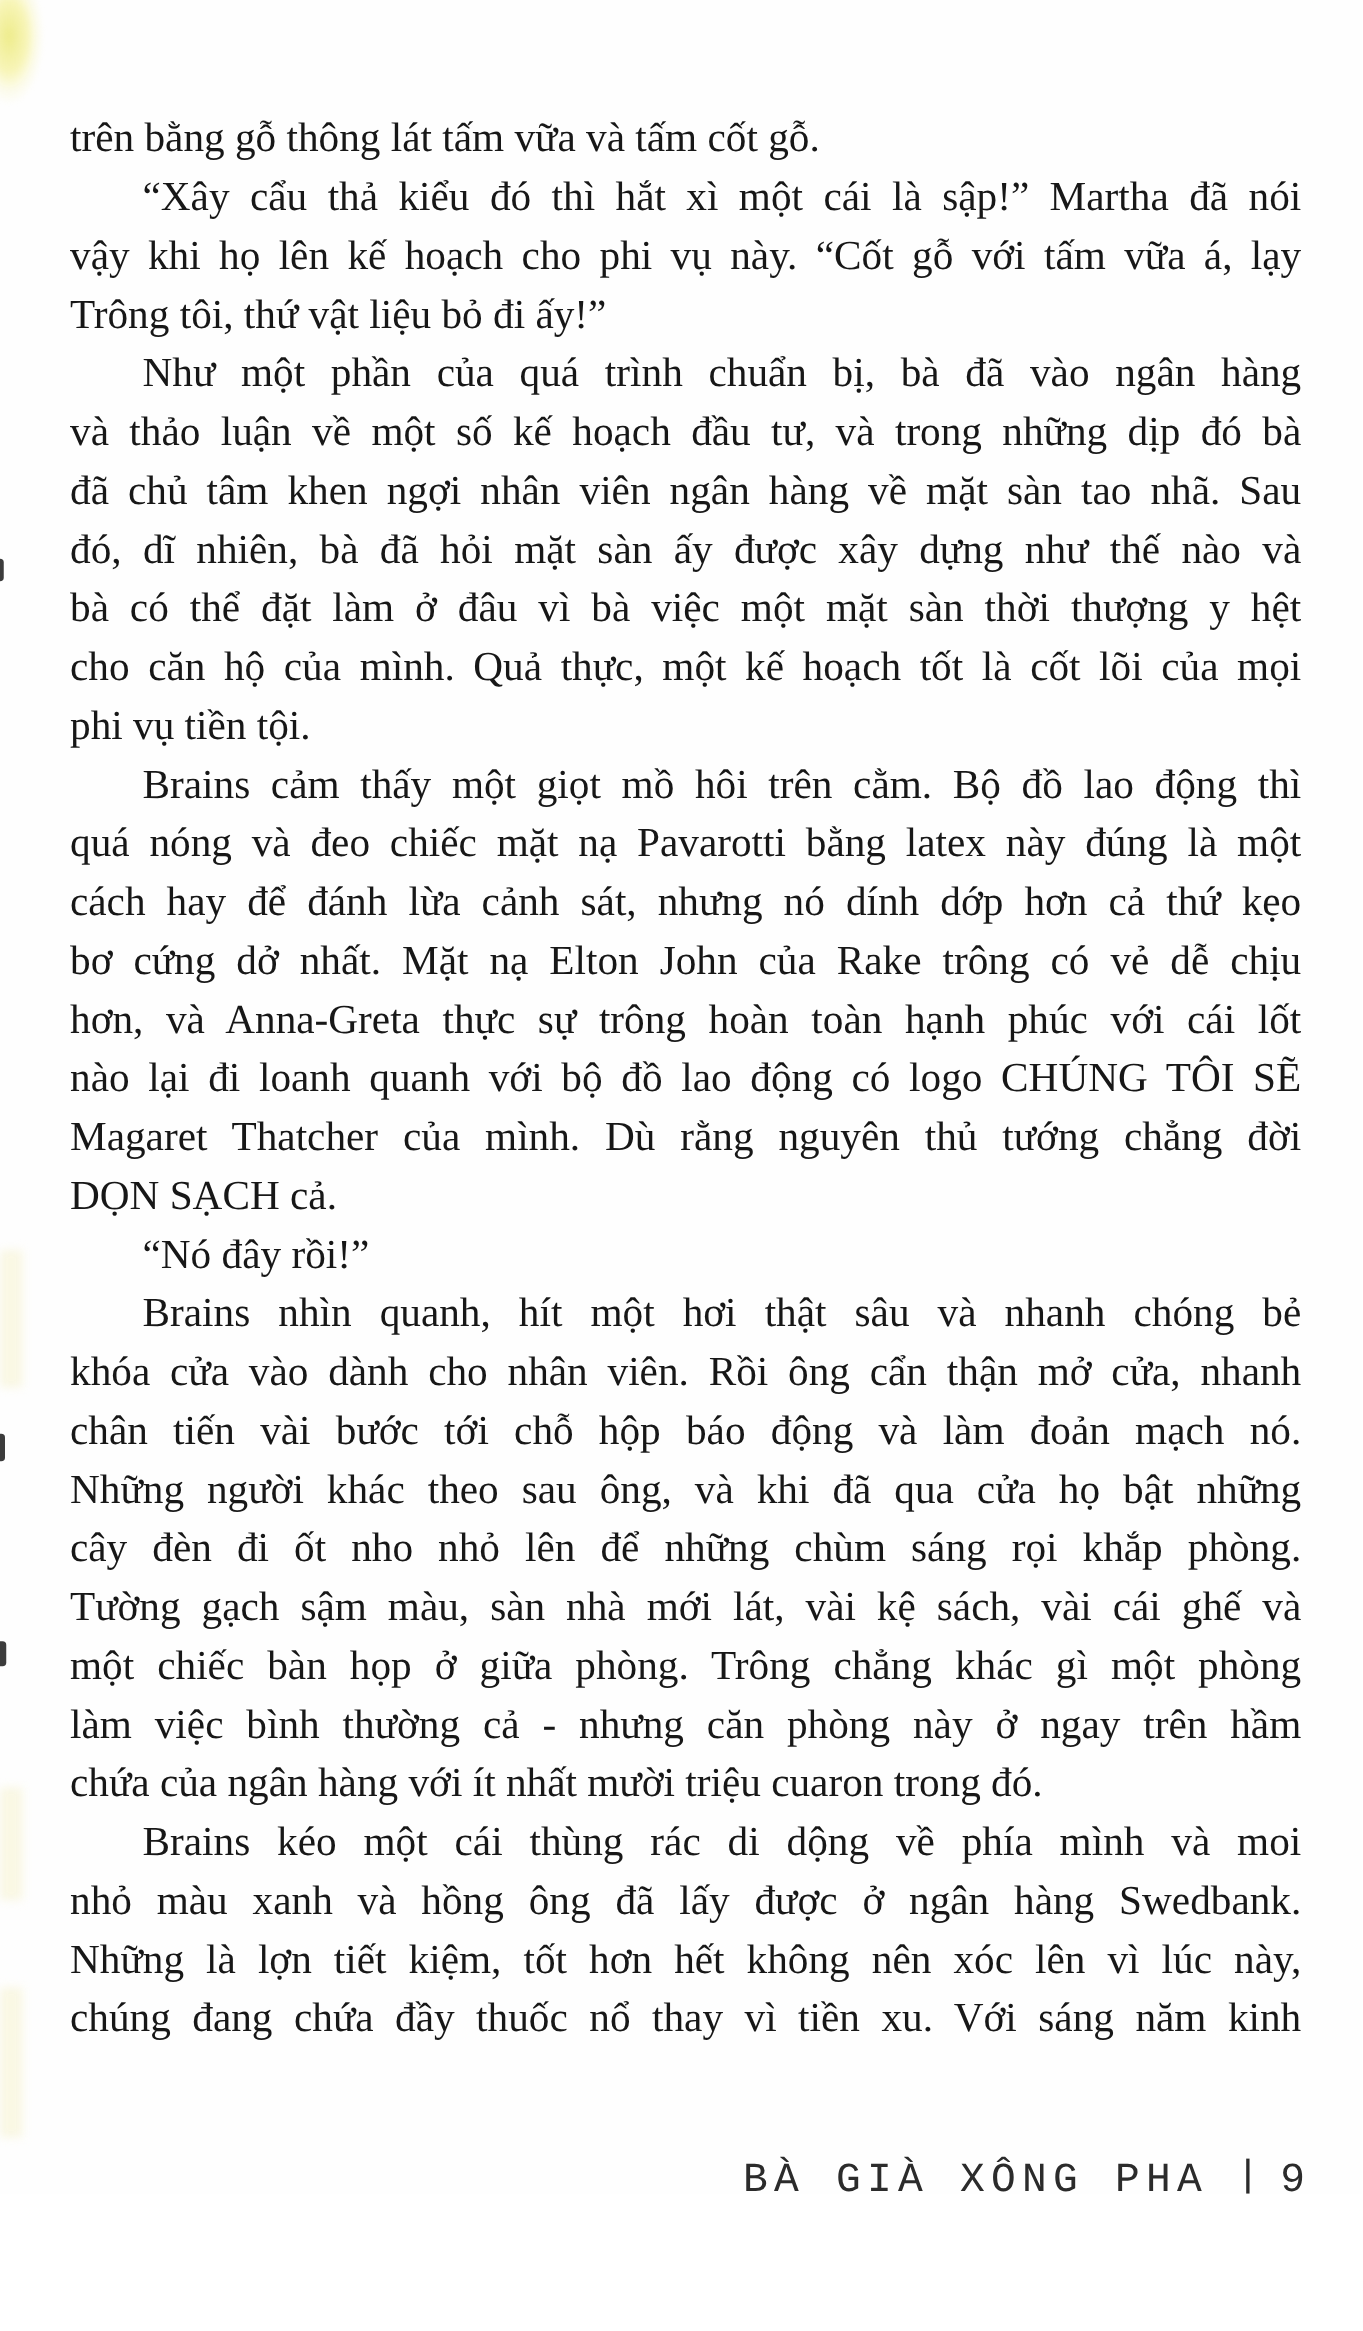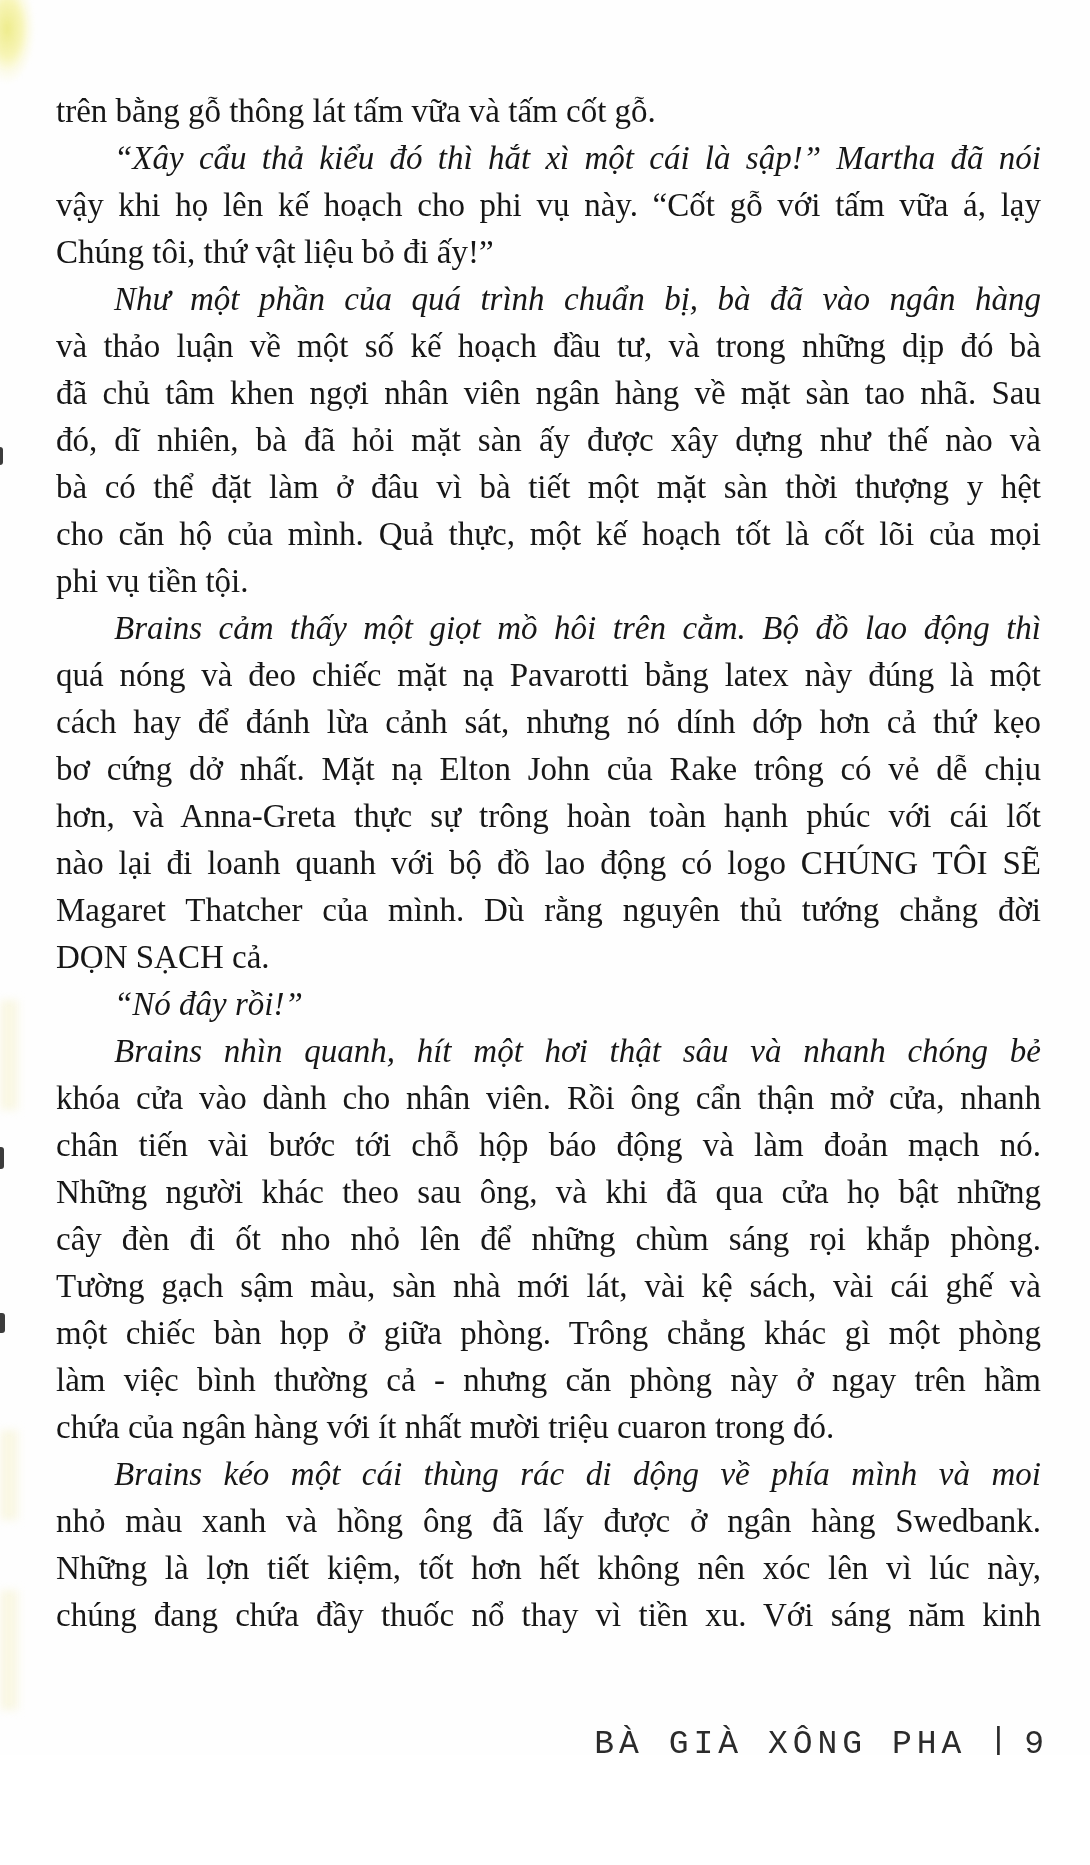--- a/index.html
+++ b/index.html
@@ -57,21 +57,21 @@
   }
   .paragraph { margin: 0; }
   .line {
     white-space: normal;
     text-align: left;
   }
   .line.fill {
     text-align: justify;
     text-align-last: justify;
   }
-  .line.indent { padding-left: 58px; font-style: italic; }
+  .line.indent { padding-left: 58px; }
 
   
   .footer {
     position: absolute;
     top: 1726px;
     right: 45px;
     display: flex;
     align-items: baseline;
     font-family: Liberation Mono, monospace;
     font-size: 33px;
@@ -101,28 +101,28 @@
   <div class="scan-mark" style="top:1147px;width:4px;height:22px;"></div>
   <div class="scan-mark" style="top:1313px;width:5px;height:20px;"></div>
 
   <div class="text-block">
       <div class="paragraph">
         <div class="line">trên bằng gỗ thông lát tấm vữa và tấm cốt gỗ.</div>
       </div>
       <div class="paragraph">
         <div class="line indent fill">“Xây cẩu thả kiểu đó thì hắt xì một cái là sập!” Martha đã nói</div>
         <div class="line fill">vậy khi họ lên kế hoạch cho phi vụ này. “Cốt gỗ với tấm vữa á, lạy</div>
-        <div class="line">Chúng tôi, thứ vật liệu bỏ đi ấy!”</div>
+        <div class="line">Trông tôi, thứ vật liệu bỏ đi ấy!”</div>
       </div>
       <div class="paragraph">
         <div class="line indent fill">Như một phần của quá trình chuẩn bị, bà đã vào ngân hàng</div>
         <div class="line fill">và thảo luận về một số kế hoạch đầu tư, và trong những dịp đó bà</div>
         <div class="line fill">đã chủ tâm khen ngợi nhân viên ngân hàng về mặt sàn tao nhã. Sau</div>
         <div class="line fill">đó, dĩ nhiên, bà đã hỏi mặt sàn ấy được xây dựng như thế nào và</div>
-        <div class="line fill">bà có thể đặt làm ở đâu vì bà tiết một mặt sàn thời thượng y hệt</div>
+        <div class="line fill">bà có thể đặt làm ở đâu vì bà việc một mặt sàn thời thượng y hệt</div>
         <div class="line fill">cho căn hộ của mình. Quả thực, một kế hoạch tốt là cốt lõi của mọi</div>
         <div class="line">phi vụ tiền tội.</div>
       </div>
       <div class="paragraph">
         <div class="line indent fill">Brains cảm thấy một giọt mồ hôi trên cằm. Bộ đồ lao động thì</div>
         <div class="line fill">quá nóng và đeo chiếc mặt nạ Pavarotti bằng latex này đúng là một</div>
         <div class="line fill">cách hay để đánh lừa cảnh sát, nhưng nó dính dớp hơn cả thứ kẹo</div>
         <div class="line fill">bơ cứng dở nhất. Mặt nạ Elton John của Rake trông có vẻ dễ chịu</div>
         <div class="line fill">hơn, và Anna-Greta thực sự trông hoàn toàn hạnh phúc với cái lốt</div>
         <div class="line fill">nào lại đi loanh quanh với bộ đồ lao động có logo CHÚNG TÔI SẼ</div>

